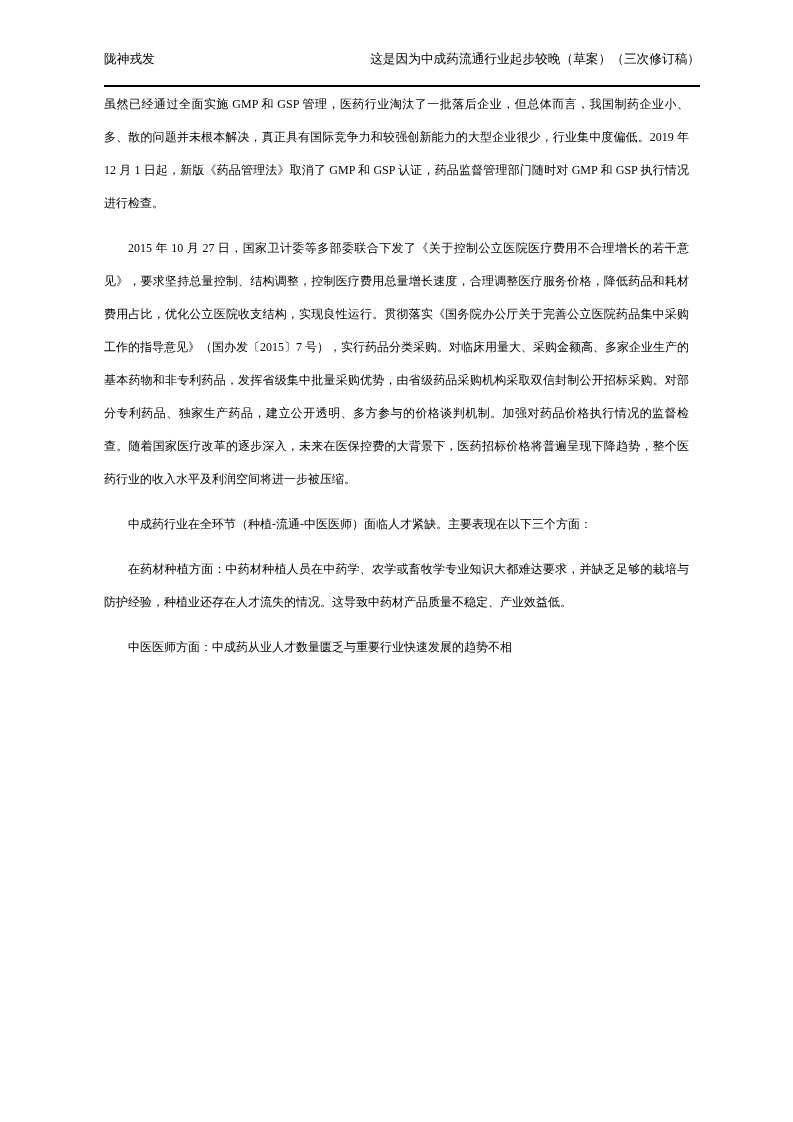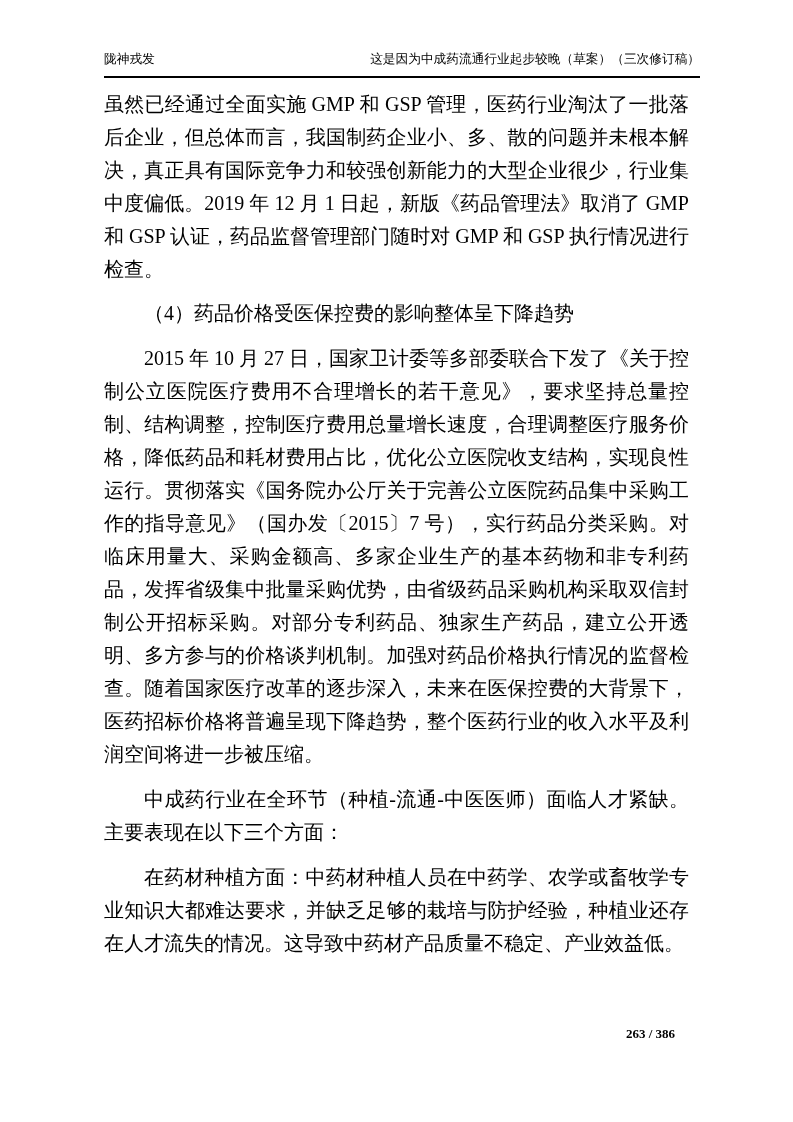--- a/index.html
+++ b/index.html
@@ -16,29 +16,29 @@
     position: absolute;
     left: 104px;
     top: 52px;
     width: 596px;
     display: flex;
     justify-content: space-between;
     align-items: flex-end;
     font-size: 12.7px;
     line-height: 1.25;
     border-bottom: 2px solid #000000;
-    padding-bottom: 8px;
+    padding-bottom: 17px;
     white-space: nowrap;
   }
   .doc-content {
     position: absolute;
     left: 104px;
     top: 88px;
     width: 585px;
-    font-size: 20px;
+    font-size: 12px;
     line-height: 33px;
     text-align: justify;
     text-justify: inter-ideograph;
   }
   .block { margin: 0 0 11px 0; }
   .indent { text-indent: 2em; margin-top: 12px; }
   .no-indent { text-indent: 0; }
   .heading { text-indent: 2em; }
   .doc-footer {
     position: absolute;
@@ -56,23 +56,20 @@
 
 <div class="page">
 
   <div class="doc-header">
     <span>陇神戎发</span>
     <span>这是因为中成药流通行业起步较晚（草案）（三次修订稿）</span>
   </div>
 
   <div class="doc-content">
     <div class="block no-indent">虽然已经通过全面实施 GMP 和 GSP 管理，医药行业淘汰了一批落后企业，但总体而言，我国制药企业小、多、散的问题并未根本解决，真正具有国际竞争力和较强创新能力的大型企业很少，行业集中度偏低。2019 年 12 月 1 日起，新版《药品管理法》取消了 GMP 和 GSP 认证，药品监督管理部门随时对 GMP 和 GSP 执行情况进行检查。</div>
-    <div class="block heading">（4）药品价格受医保控费的影响整体呈下降趋势</div>
     <div class="block indent">2015 年 10 月 27 日，国家卫计委等多部委联合下发了《关于控制公立医院医疗费用不合理增长的若干意见》，要求坚持总量控制、结构调整，控制医疗费用总量增长速度，合理调整医疗服务价格，降低药品和耗材费用占比，优化公立医院收支结构，实现良性运行。贯彻落实《国务院办公厅关于完善公立医院药品集中采购工作的指导意见》（国办发〔2015〕7 号），实行药品分类采购。对临床用量大、采购金额高、多家企业生产的基本药物和非专利药品，发挥省级集中批量采购优势，由省级药品采购机构采取双信封制公开招标采购。对部分专利药品、独家生产药品，建立公开透明、多方参与的价格谈判机制。加强对药品价格执行情况的监督检查。随着国家医疗改革的逐步深入，未来在医保控费的大背景下，医药招标价格将普遍呈现下降趋势，整个医药行业的收入水平及利润空间将进一步被压缩。</div>
     <div class="block indent">中成药行业在全环节（种植-流通-中医医师）面临人才紧缺。主要表现在以下三个方面：</div>
     <div class="block indent">在药材种植方面：中药材种植人员在中药学、农学或畜牧学专业知识大都难达要求，并缺乏足够的栽培与防护经验，种植业还存在人才流失的情况。这导致中药材产品质量不稳定、产业效益低。</div>
+    <div class="block indent">中医医师方面：中成药从业人才数量匮乏与重要行业快速发展的趋势不相</div>
   </div>
 
-  <div class="doc-footer">
-    <span>263 / 386</span>
-  </div>
 
 </div>
 
 </body></html>

